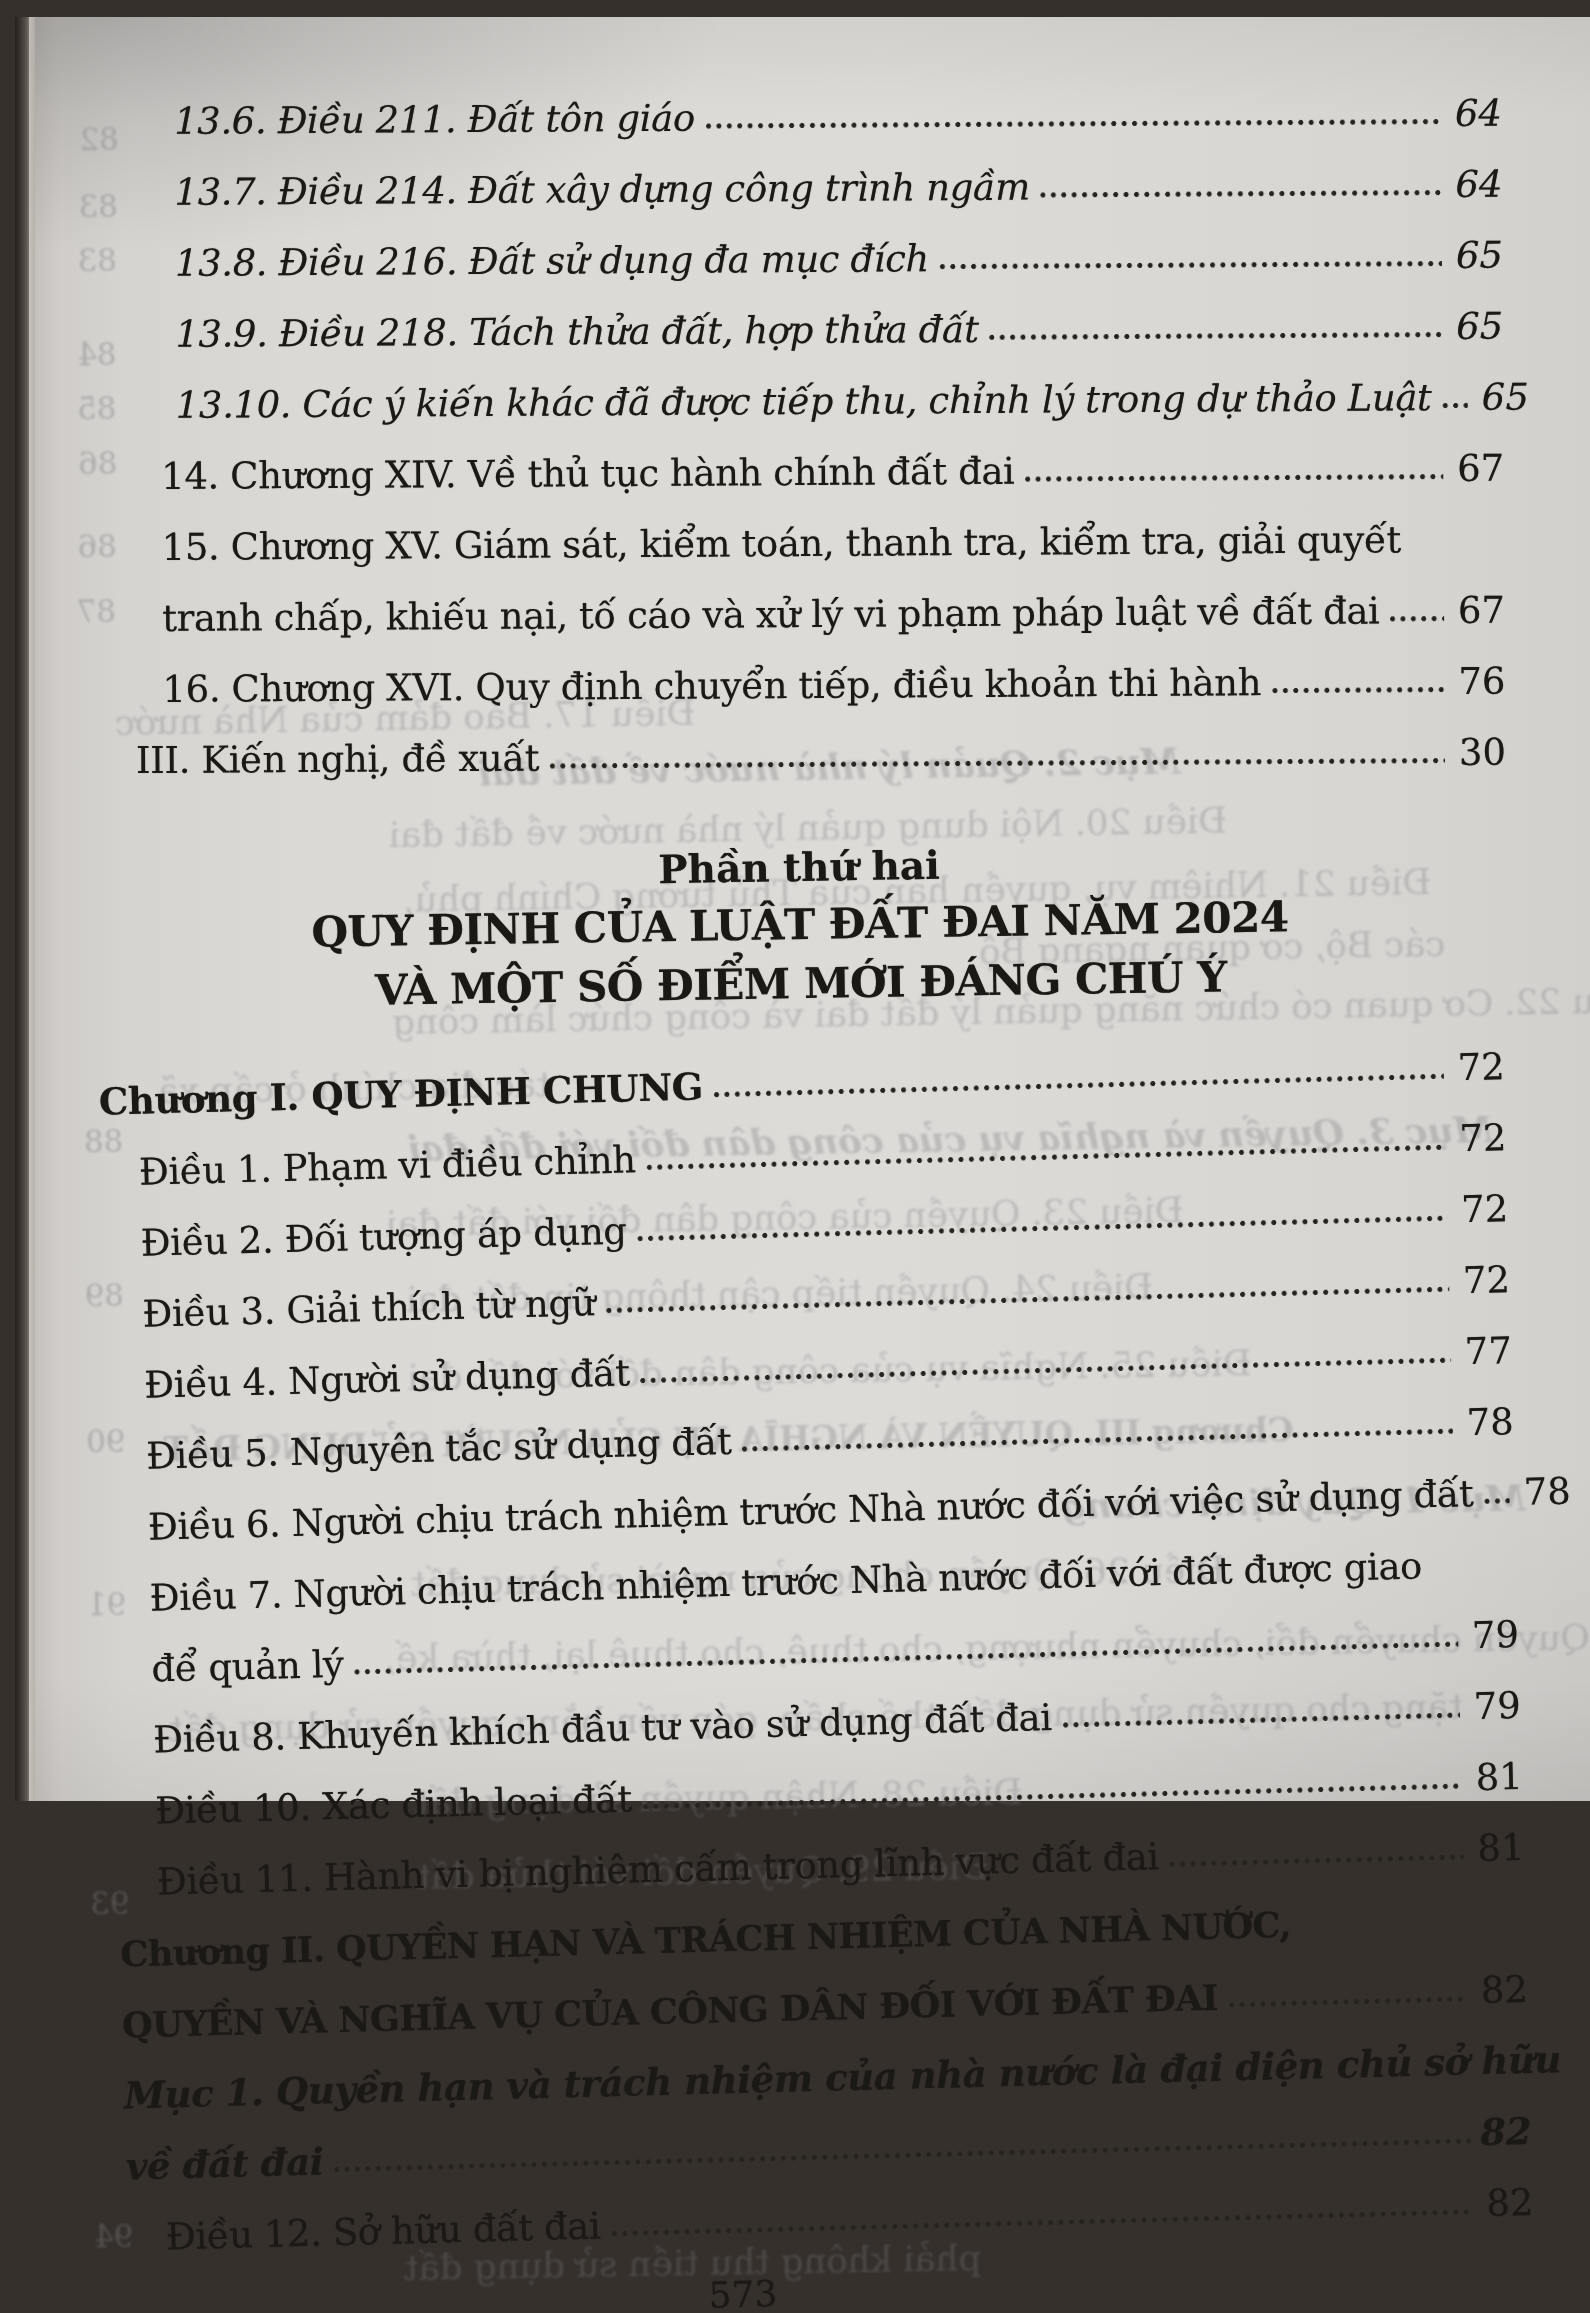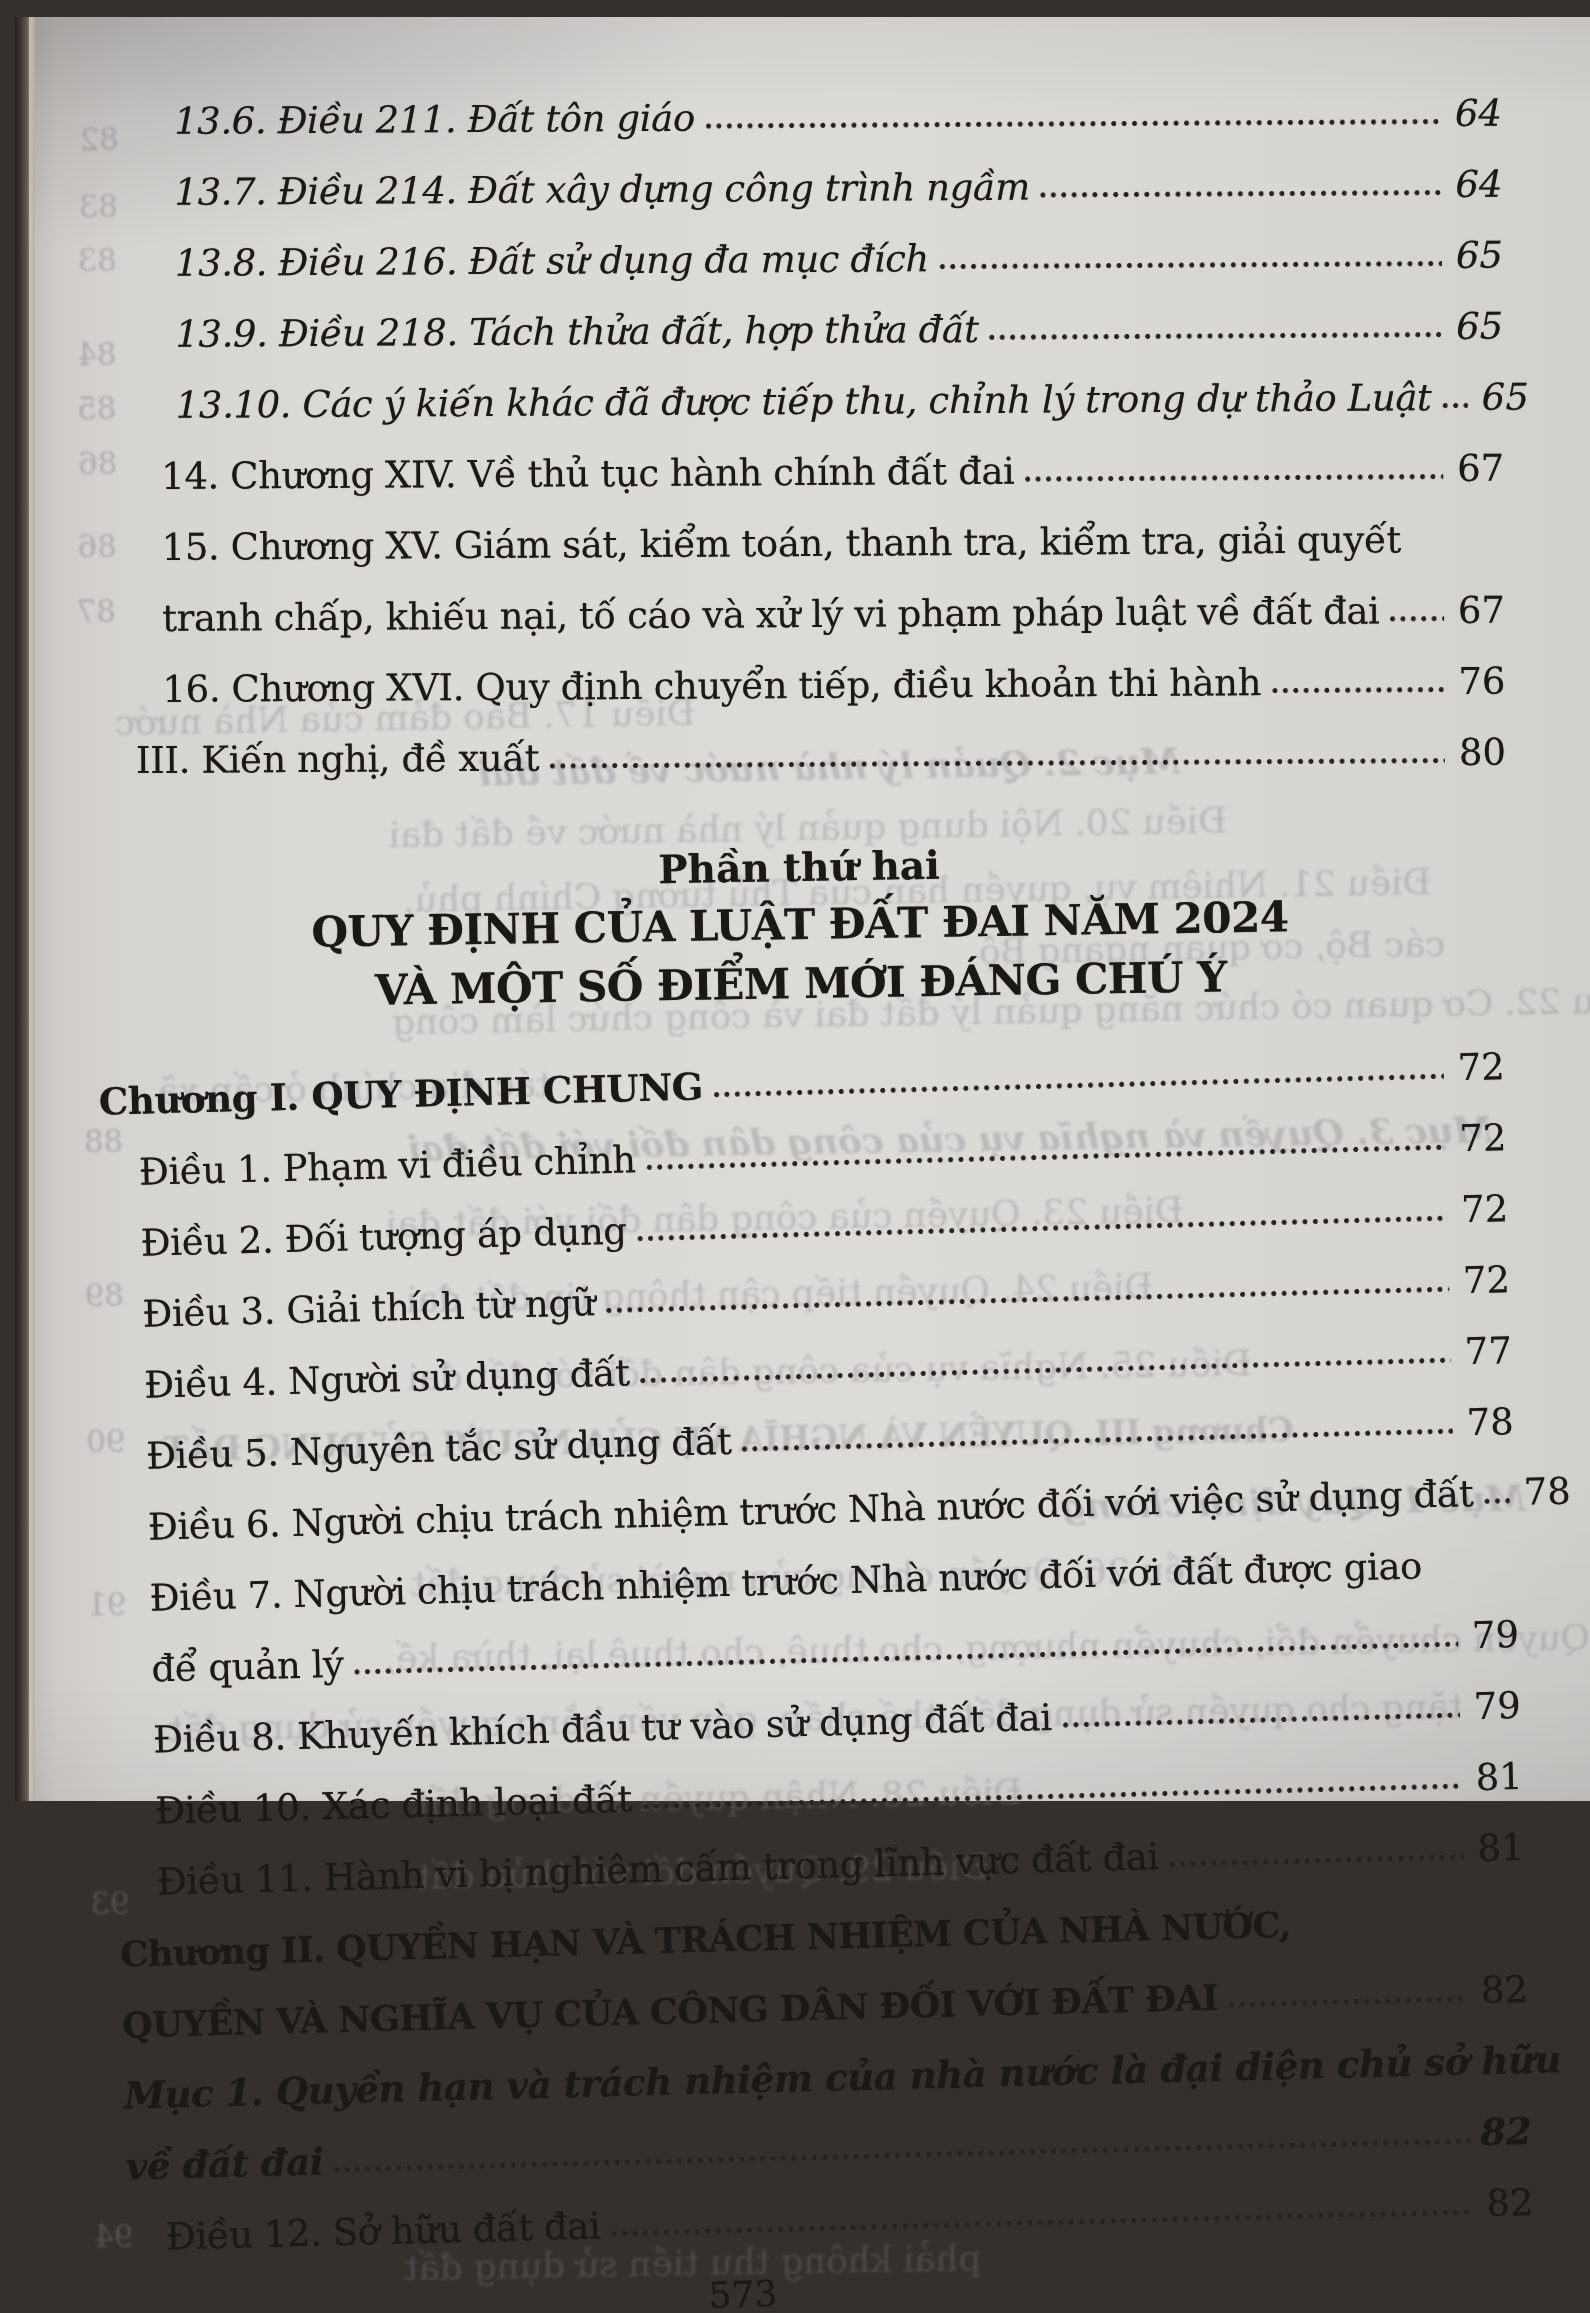--- a/index.html
+++ b/index.html
@@ -159,21 +159,21 @@
         <span class="pg">67</span>
       </div>
       <div class="r i2">
         <span class="lbl">16. Chương XVI. Quy định chuyển tiếp, điều khoản thi hành</span>
         <span class="dots"></span>
         <span class="pg">76</span>
       </div>
       <div class="r i3">
         <span class="lbl">III. Kiến nghị, đề xuất</span>
         <span class="dots"></span>
-        <span class="pg">80</span>
+        <span class="pg">30</span>
       </div>
     </div>
 
     <div class="sec headings">
       <div class="h-part">Phần thứ hai</div>
       <div class="h-title">QUY ĐỊNH CỦA LUẬT ĐẤT ĐAI NĂM 2024</div>
       <div class="h-title">VÀ MỘT SỐ ĐIỂM MỚI ĐÁNG CHÚ Ý</div>
     </div>
 
     <div class="sec sec2">

